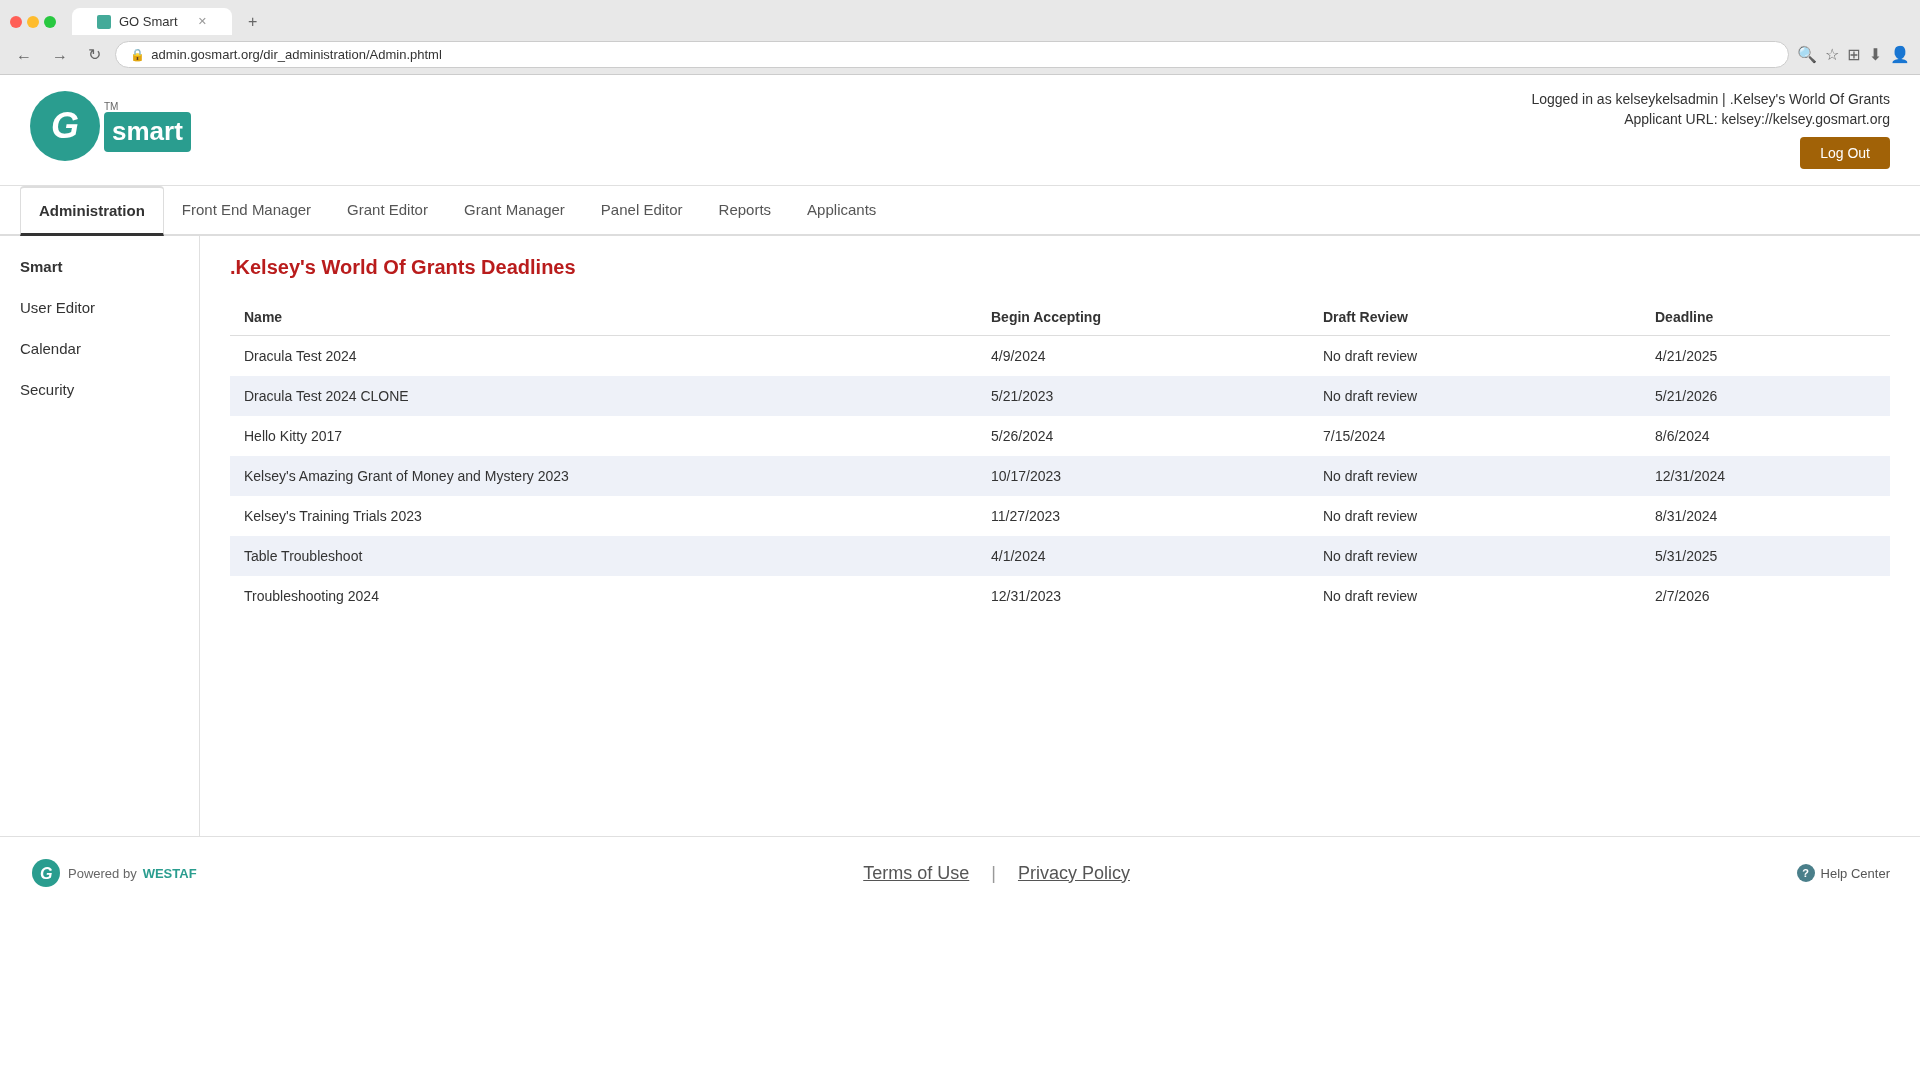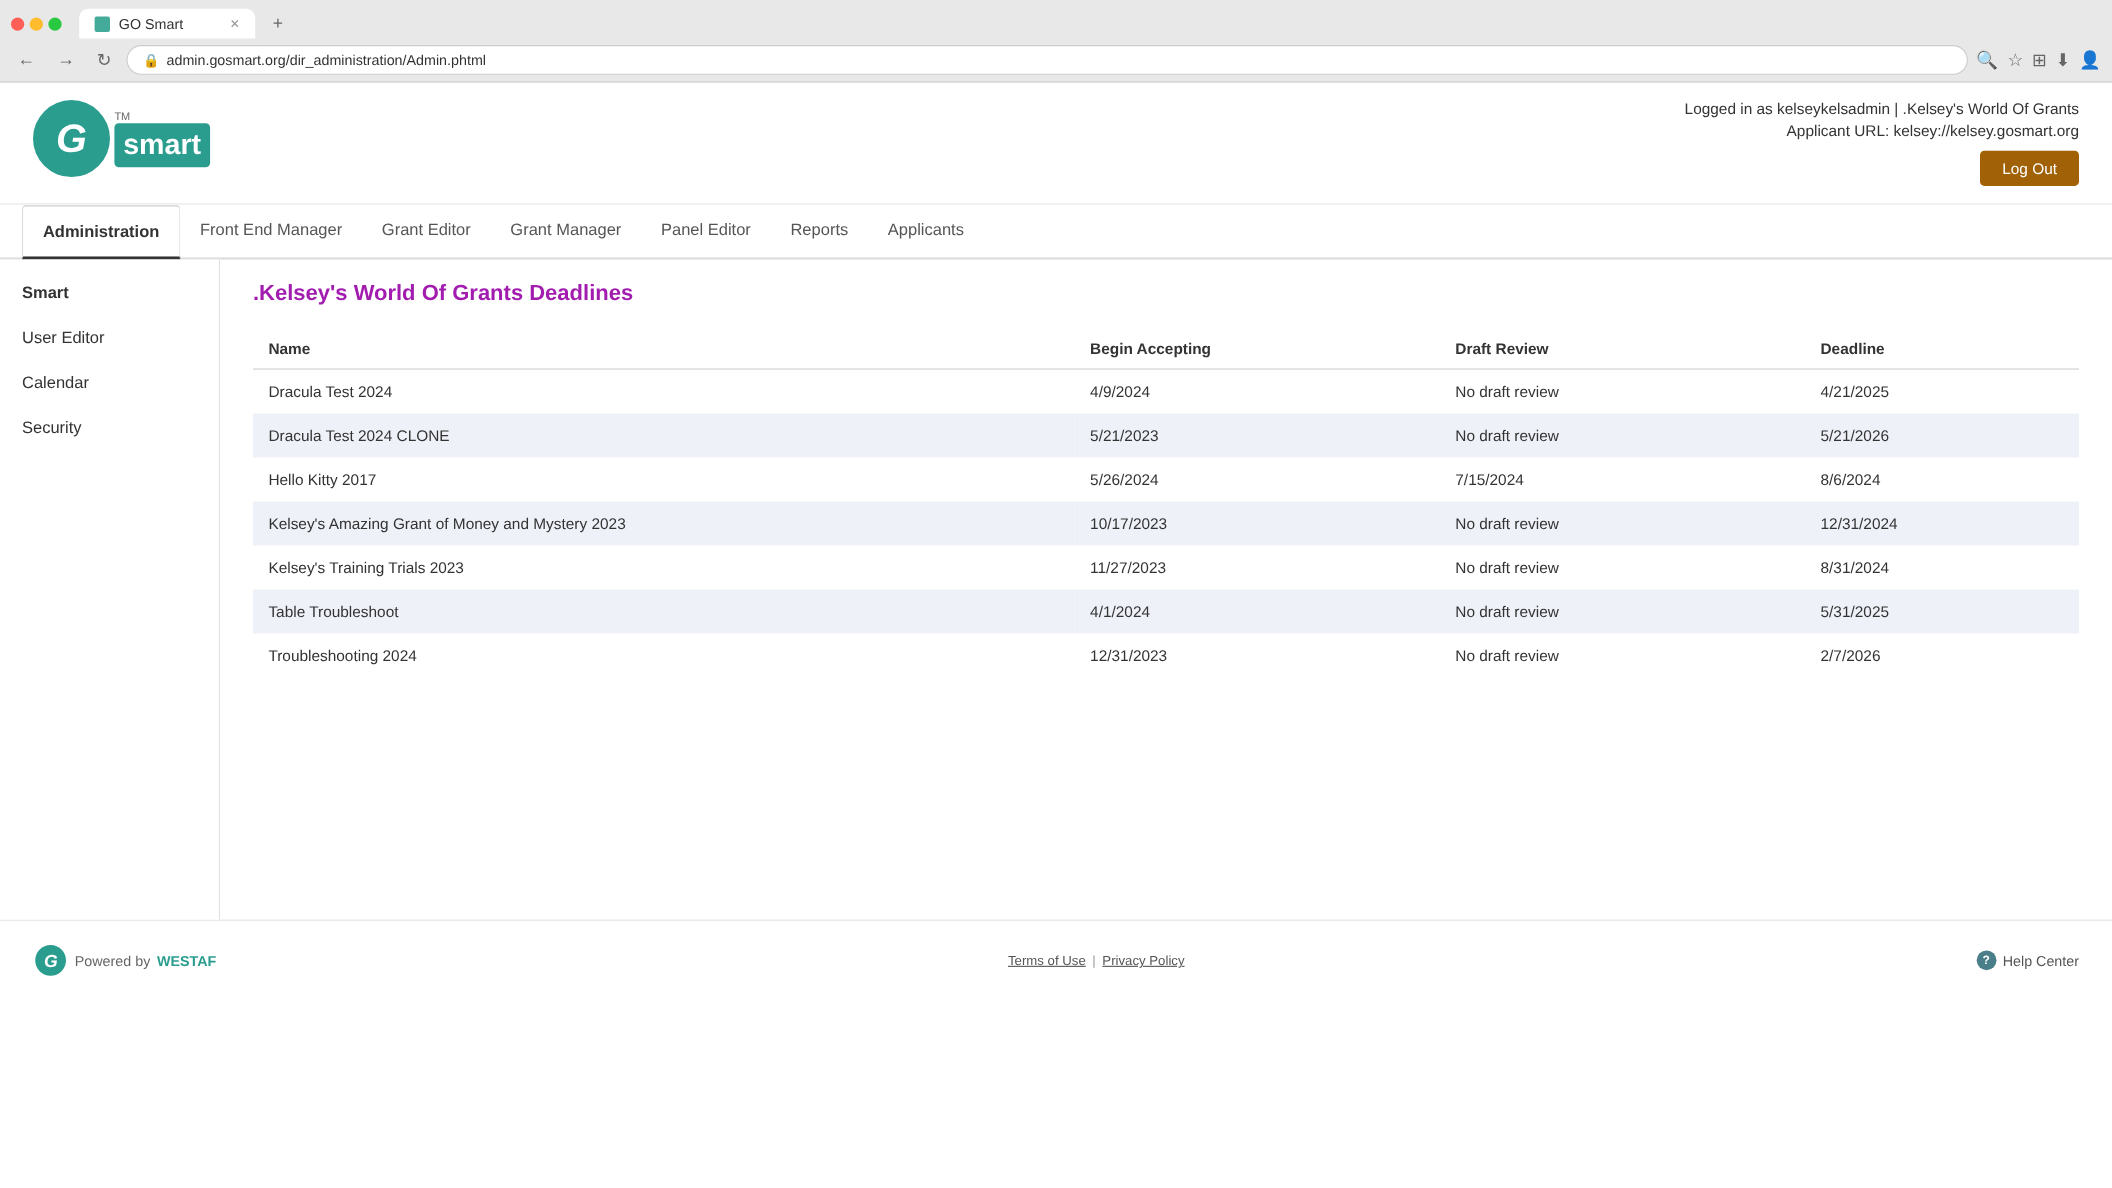--- a/index.html
+++ b/index.html
@@ -6,21 +6,21 @@
     body { font-family: -apple-system, BlinkMacSystemFont, 'Segoe UI', Helvetica, Arial, sans-serif; font-size: 14px; background: #fff; color: #333; min-height: 1080px; }
 
     
     .browser-chrome { background: #e8e8e8; border-bottom: 1px solid #ccc; }
     .browser-titlebar { display: flex; align-items: center; padding: 8px 10px 0; gap: 8px; }
     .browser-dots { display: flex; gap: 5px; }
     .browser-dot { width: 12px; height: 12px; border-radius: 50%; }
     .dot-red { background: #ff5f57; }
     .dot-yellow { background: #febc2e; }
     .dot-green { background: #28c840; }
-    .browser-tab { background: #fff; border-radius: 8px 8px 0 0; padding: 6px 14px; font-size: 13px; color: #333; display: flex; align-items: center; gap: 8px; margin-left: 8px; min-width: 160px; }
+    .browser-tab { background: #fff; border-radius: 8px 8px 0 0; padding: 6px 25px; font-size: 13px; color: #333; display: flex; align-items: center; gap: 8px; margin-left: 8px; min-width: 160px; }
     .browser-tab-icon { width: 14px; height: 14px; background: #4a9; border-radius: 2px; }
     .tab-close { color: #999; font-size: 11px; margin-left: auto; }
     .browser-new-tab { color: #666; font-size: 16px; padding: 4px 8px; }
     .browser-toolbar { display: flex; align-items: center; padding: 6px 10px; gap: 8px; }
     .browser-nav-btn { color: #666; font-size: 16px; cursor: pointer; padding: 2px 6px; }
     .browser-url-bar { flex: 1; background: #fff; border: 1px solid #ccc; border-radius: 20px; padding: 5px 14px; font-size: 13px; color: #333; display: flex; align-items: center; gap: 6px; }
     .browser-url-icon { color: #666; font-size: 12px; }
     .browser-url-text { color: #333; font-size: 13px; }
     .browser-actions { display: flex; gap: 8px; color: #666; font-size: 16px; }
 
@@ -45,39 +45,39 @@
     
     .main-content { display: flex; min-height: 600px; }
 
     
     .sidebar { width: 200px; padding: 10px 0; border-right: 1px solid #e0e0e0; background: #fff; }
     .sidebar-item { padding: 12px 20px; font-size: 15px; color: #333; cursor: pointer; }
     .sidebar-item.active { font-weight: 600; }
 
     
     .content-area { flex: 1; padding: 20px 30px; }
-    .content-title { font-size: 20px; font-weight: 600; color: #a21caf; margin-bottom: 20px; }
+    .content-title { font-size: 20px; font-weight: 600; color: #b91c1c; margin-bottom: 20px; }
 
     
     .grants-table { width: 100%; border-collapse: collapse; }
     .grants-table th { text-align: left; padding: 10px 14px; font-weight: 600; font-size: 14px; color: #333; border-bottom: 1px solid #ddd; }
     .grants-table td { padding: 12px 14px; font-size: 14px; color: #333; }
     .grants-table tr:nth-child(even) { background: #eef1f8; }
     .grants-table tr:nth-child(odd) { background: #fff; }
     .col-name { width: 45%; }
     .col-begin { width: 20%; }
     .col-draft { width: 20%; }
     .col-deadline { width: 15%; }
 
     
     .footer { border-top: 1px solid #e0e0e0; padding: 20px 30px; display: flex; align-items: center; justify-content: space-between; background: #fff; margin-top: auto; }
     .footer-left { display: flex; align-items: center; gap: 6px; font-size: 13px; color: #666; }
     .footer-logo { width: 32px; height: 32px; }
     .footer-westaf { color: #2a9d8f; font-weight: 600; }
-    .footer-center { display: flex; gap: 6px; font-size: 12px; }
+    .footer-center { display: flex; gap: 22px; font-size: 18px; }
     .footer-link { color: #555; text-decoration: underline; cursor: pointer; }
     .footer-sep { color: #999; }
     .footer-right { display: flex; align-items: center; gap: 6px; font-size: 13px; color: #555; cursor: pointer; }
     .help-icon { width: 18px; height: 18px; background: #4a7f8a; border-radius: 50%; color: #fff; display: flex; align-items: center; justify-content: center; font-size: 11px; font-weight: bold; }
   </style>
 </head>
 <body>
 
 <div class="browser-chrome">
   <div class="browser-titlebar">

